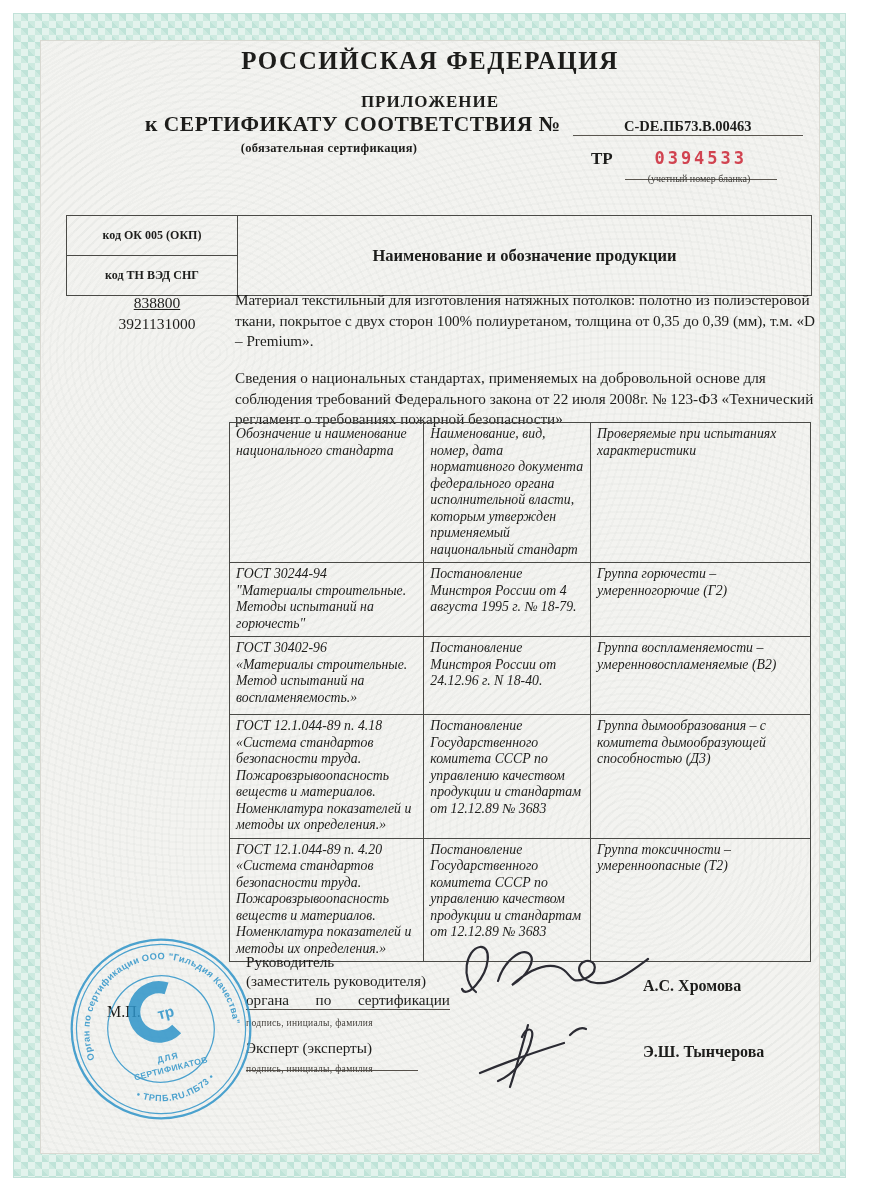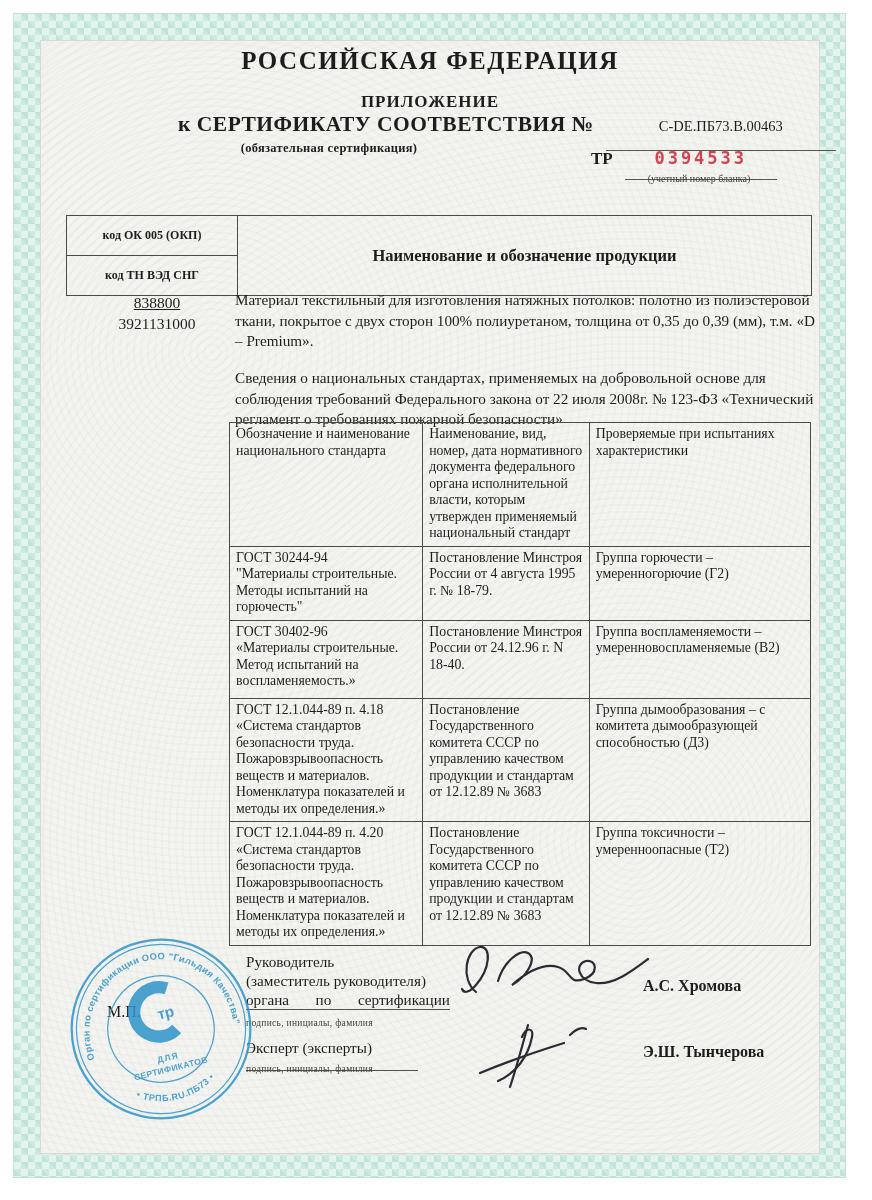--- a/index.html
+++ b/index.html
@@ -23,45 +23,45 @@
     background-color:#f3f3f0;
     background-image:
       repeating-radial-gradient(circle at 22% 28%,rgba(150,160,155,.05) 0 2px,rgba(0,0,0,0) 2px 7px),
       repeating-radial-gradient(circle at 76% 72%,rgba(150,160,155,.05) 0 2px,rgba(0,0,0,0) 2px 7px);
     border:1px solid #d9d9d2;
   }
   .abs{position:absolute;}
   .ctr{text-align:center;}
   .country-title{top:6px;left:0;width:100%;font-size:25px;font-weight:bold;letter-spacing:1.5px;text-align:center;}
   .appendix{top:51px;left:0;width:100%;font-size:17px;font-weight:bold;letter-spacing:1px;}
-  .cert-line{top:71px;left:104px;display:flex;align-items:baseline;gap:12px;margin-left:33px;}
+  .cert-line{top:71px;left:104px;display:flex;align-items:baseline;gap:12px;}
   .cert-label{font-size:21.5px;font-weight:bold;letter-spacing:.5px;white-space:nowrap;}
   .blank-line{border-bottom:1.4px solid #5a564f;text-align:center;}
-  .cert-num{width:230px;font-size:14.5px;font-weight:normal;padding-bottom:15px;}
+  .cert-num{width:230px;font-size:14.5px;font-weight:bold;padding-bottom:0;}
   .cert-kind{top:100px;left:88px;width:400px;font-size:12.5px;font-weight:bold;letter-spacing:.3px;}
   .tr-row{top:107px;left:550px;display:flex;align-items:baseline;gap:12px;}
   .tr-label{font-size:17px;font-weight:bold;}
   .blank-num{width:152px;font-size:17px;font-weight:bold;color:#d14350;
     font-family:"DejaVu Sans Mono",monospace;letter-spacing:3px;padding-bottom:11px;}
   .blank-cap{top:132px;left:578px;width:160px;font-size:10px;color:#3c3a36;}
   
   .codes-table{top:174px;left:25px;width:746px;border-collapse:collapse;}
   .codes-table td{border:1.6px solid #4a4a46;font-weight:bold;text-align:center;}
   .codes-table .c1{width:168px;height:37px;font-size:12px;}
   .codes-table .c2{font-size:16.5px;}
   .code-vals{top:251px;left:52px;width:128px;font-size:15.5px;line-height:21px;}
   .code-vals .u{text-decoration:underline;}
   .para{left:194px;width:584px;font-size:15.2px;line-height:20.5px;}
   .p1{top:249px;}
   .p2{top:327px;}
   
   .std-table{top:381px;left:188px;width:582px;border-collapse:collapse;
     font-size:13.8px;line-height:16.5px;}
   .std-table td{border:1.4px solid #4a4a46;vertical-align:top;
-    padding:3px 6px 4px 6px;white-space:pre-line;}
+    padding:3px 6px 4px 6px;white-space:pre-line;font-style:italic;}
   .std-table .w1{width:190px;}
   .std-table .w2{width:168px;}
   .std-table .w3{width:224px;}
   .std-table tr.hr{height:116px;}
   .std-table tr.r1{height:60px;}
   .std-table tr.r2{height:78px;}
   .std-table tr.r3{height:112px;}
   .std-table tr.r4{height:122px;}
   
   .role-block{top:911px;left:205px;width:204px;font-size:15.2px;line-height:19px;

